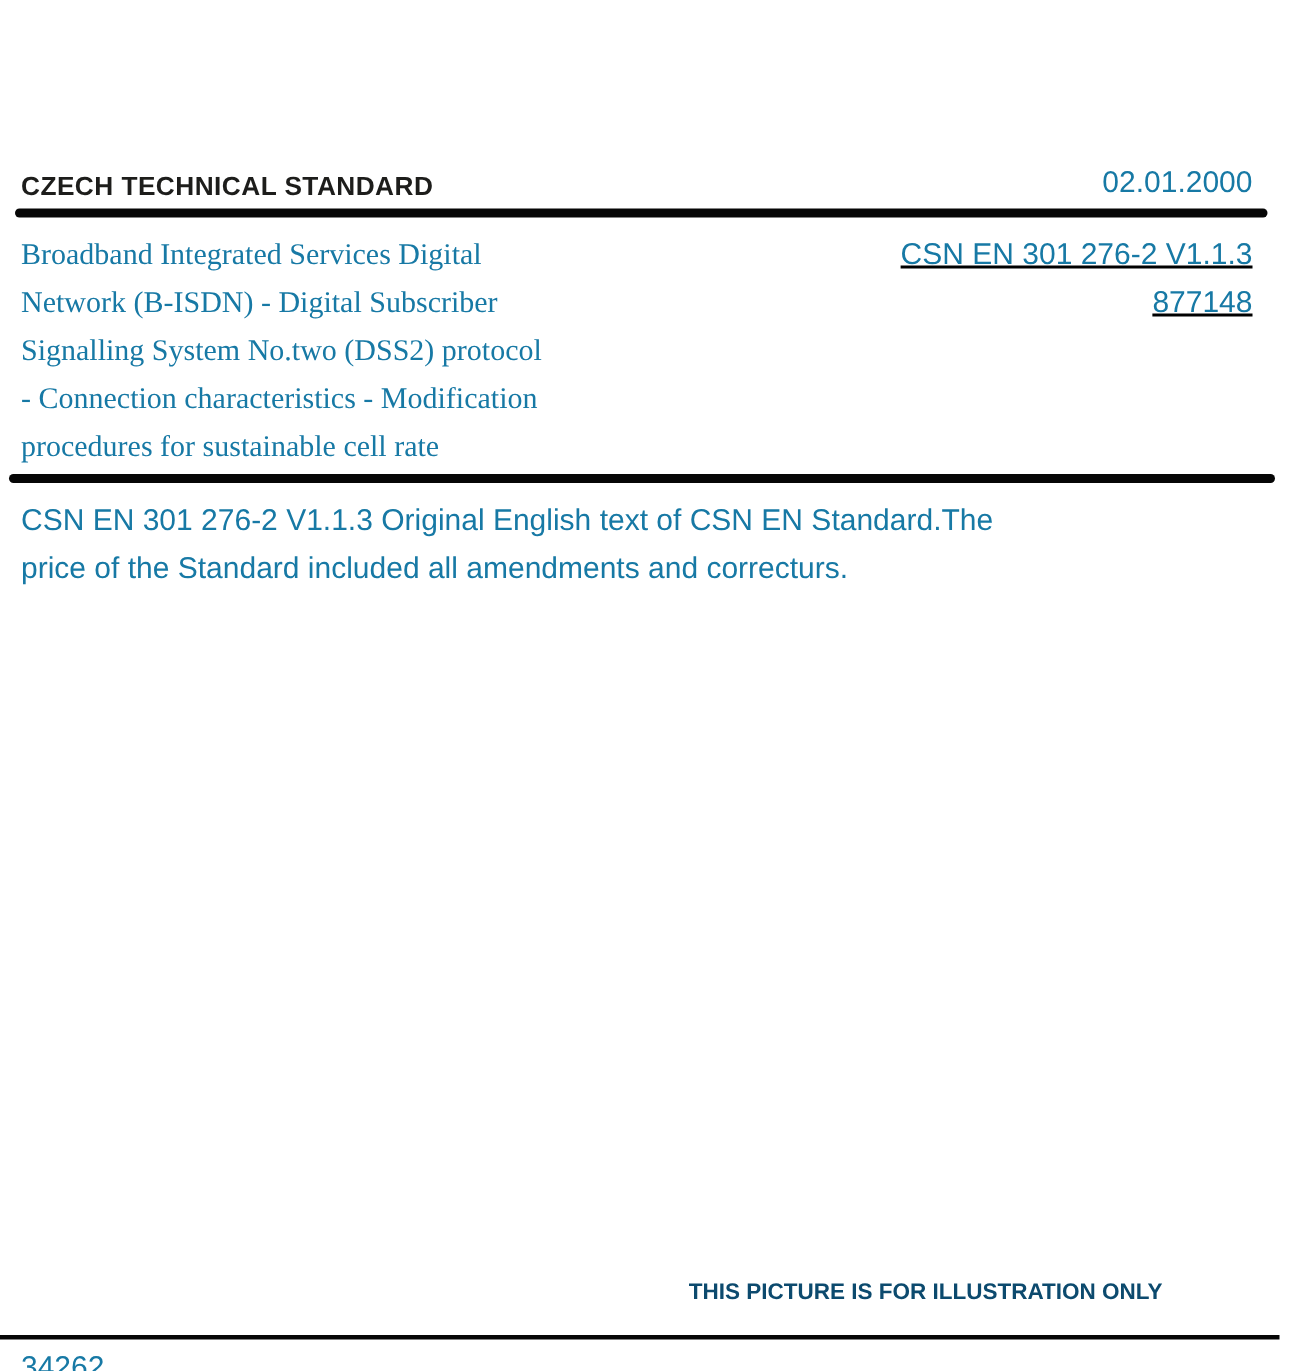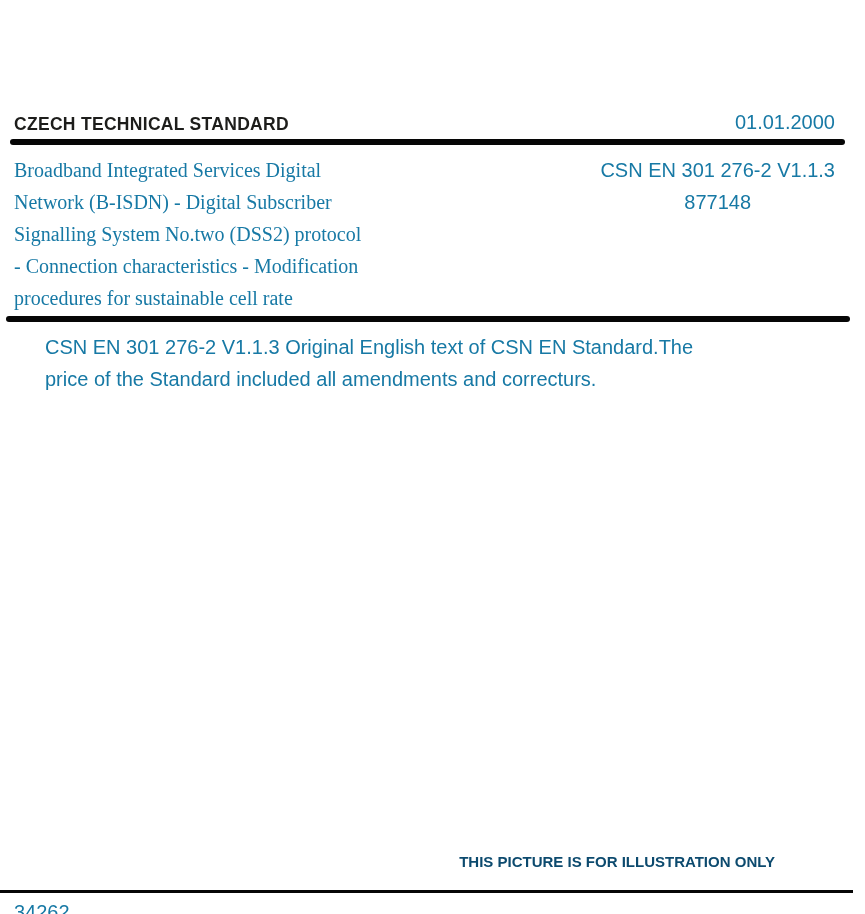--- a/index.html
+++ b/index.html
@@ -55,26 +55,25 @@
   .teal-text {
     color: #1779a5;
     font-size: 20px;
     line-height: 32px;
   }
   .standard-title {
     white-space: pre-line;
     width: 460px;
     font-family: Liberation Serif, serif;
   }
-  .standard-refs { text-align: center; }
+  .standard-refs { text-align: right; text-decoration: underline; }
   
   .description {
     white-space: pre-line;
     padding: 9px 40px 0 14px;
-    margin-left: 31px;
   }
   .spacer { height: 458px; }
   
   .illustration-note {
     text-align: right;
     padding-right: 90px;
     font-size: 15px;
     font-weight: bold;
     color: #0c4a6e;
     line-height: 18px;
@@ -102,21 +101,21 @@
     top: -2px;
   }
 </style>
 </head>
 <body>
 
 <div class="page">
 
   <div class="header-row">
     <div class="header-title">CZECH TECHNICAL STANDARD</div>
-    <div class="header-date">01.01.2000</div>
+    <div class="header-date">02.01.2000</div>
   </div>
 
   <div class="rule-thick rule-1"></div>
 
   <div class="title-row">
     <div class="teal-text standard-title">Broadband Integrated Services Digital
 Network (B-ISDN) - Digital Subscriber
 Signalling System No.two (DSS2) protocol
 - Connection characteristics - Modification
 procedures for sustainable cell rate</div>

